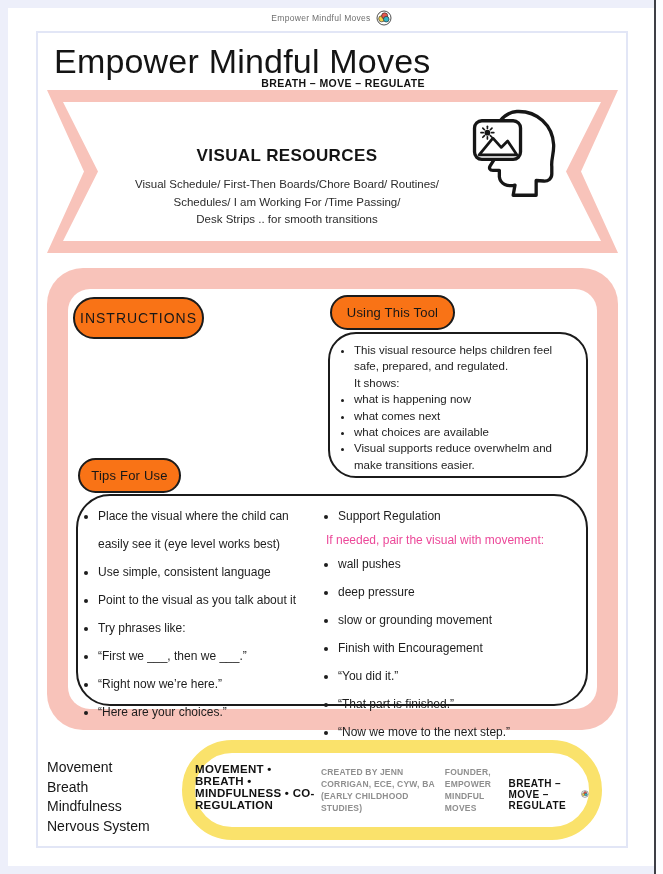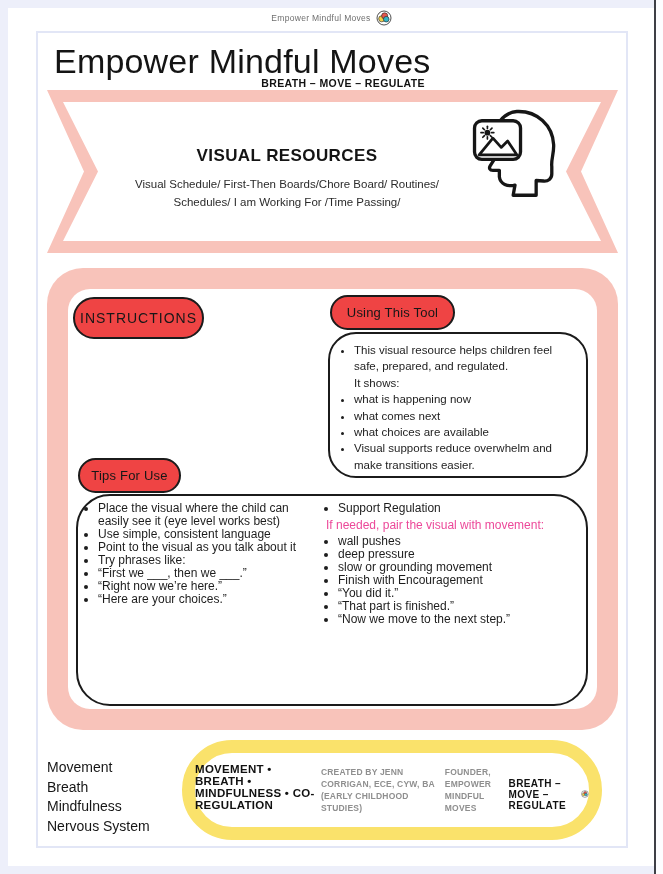--- a/index.html
+++ b/index.html
@@ -27,37 +27,37 @@
   
   .banner-wrap{left:47px;top:90px;width:571px;height:163px;}
   .banner-heading{left:47px;top:146px;width:480px;text-align:center;font-size:17px;font-weight:bold;letter-spacing:.4px;color:#141414;}
   .banner-desc{left:47px;top:176px;width:480px;text-align:center;font-size:11.5px;line-height:17.5px;color:#2b2b2b;}
   .head-icon{left:469px;top:106px;}
 
   
   .pink-box{left:47px;top:268px;width:571px;height:462px;background:#f8c3ba;border-radius:36px;}
   .white-inner{left:68px;top:289px;width:529px;height:420px;background:#ffffff;border-radius:22px;}
 
-  .pill{display:flex;align-items:center;justify-content:center;background:#ef4444;border:2px solid #1b1b1b;border-radius:22px;color:#171717;}
+  .pill{display:flex;align-items:center;justify-content:center;background:#f97316;border:2px solid #1b1b1b;border-radius:22px;color:#171717;}
   .pill-instructions{left:73px;top:297px;width:127px;height:38px;font-size:14px;letter-spacing:1px;}
   .pill-using{left:330px;top:295px;width:121px;height:31px;font-size:13px;letter-spacing:.2px;}
   .pill-tips{left:78px;top:458px;width:99px;height:31px;font-size:13px;letter-spacing:.2px;}
 
   .using-box{left:328px;top:332px;width:260px;height:146px;border:2px solid #1b1b1b;border-radius:28px;background:#fff;
     padding:8px 6px 0 8px;box-sizing:border-box;}
   .using-box ul{margin:0;padding:0 0 0 16px;}
   .using-box li{font-size:11.5px;line-height:16.4px;color:#1d1d1d;}
   .pre-line{white-space:pre-line;}
 
   .tips-box{left:76px;top:494px;width:512px;height:212px;border:2.5px solid #1b1b1b;border-radius:34px;background:#fff;
     padding:6px 6px 0 6px;box-sizing:border-box;display:flex;}
   .tips-col-left{width:236px;}
   .tips-col-right{flex:1;margin-left:4px;}
   .tips-box ul{margin:0;padding:0 0 0 14px;}
-  .tips-box li{font-size:12px;line-height:13px;color:#1d1d1d;}
+  .tips-box li{font-size:12px;line-height:28px;color:#1d1d1d;}
   .tips-note{font-size:12px;line-height:20px;color:#ec4899;margin-left:2px;}
 
   
   .pillars{left:47px;top:758px;font-size:14px;line-height:19.5px;color:#161616;}
   .badge{left:182px;top:740px;width:420px;height:100px;background:#fff;border:13px solid #fae26b;border-radius:50px;
     box-sizing:border-box;display:flex;flex-direction:row;align-items:center;justify-content:center;}
   .badge-line1{font-size:11.5px;font-weight:bold;letter-spacing:.3px;color:#111;margin-bottom:7px;}
   .badge-credit{font-size:8.5px;font-weight:bold;letter-spacing:.2px;color:#8f8f8f;line-height:12px;text-align:left;}
   .badge-motto-row{display:flex;align-items:center;gap:5px;margin-top:8px;}
   .badge-motto{font-size:10px;font-weight:bold;letter-spacing:.4px;color:#111;}
@@ -86,20 +86,21 @@
 <div class="abs banner-wrap">
   <svg width="571" height="163" viewBox="0 0 571 163">
     <polygon points="0,0 571,0 534,81.5 571,163 0,163 37,81.5" fill="#f8c3ba"></polygon>
     <polygon points="16,12 554,12 519,81.5 554,151 16,151 51,81.5" fill="#ffffff"></polygon>
   </svg>
 </div>
 <div class="abs banner-heading">VISUAL RESOURCES</div>
 <div class="abs banner-desc">
   <div>Visual Schedule/ First-Then Boards/Chore Board/ Routines/</div>
   <div>Schedules/ I am Working For /Time Passing/</div>
+  <div>Desk Strips .. for smooth transitions</div>
 </div>
 <div class="abs head-icon">
   <svg width="92" height="92" viewBox="0 0 100 100">
     <path d="M 52,6 C 74,5 91,21 92,42 C 92.5,52 89,58 90,66 L 90,74 C 90,79 86,82 81,81.5 L 73,81 L 73,97 L 48,97 L 50,86 C 42,88 34,85 33,77 L 33,70 L 26,70 C 22.5,70 21.5,67.5 23,65 L 30,54 C 27,48 26,45 26,40 C 27,20 38,7 52,6 Z" fill="#ffffff" stroke="#161616" stroke-width="3.6" stroke-linejoin="round"></path>
     <rect x="6" y="16" width="50" height="42" rx="8" fill="#ffffff" stroke="#161616" stroke-width="3.6"></rect>
     <circle cx="20" cy="29" r="3.2" fill="#161616"></circle>
     <g stroke="#161616" stroke-width="1.8" stroke-linecap="round">
       <line x1="20" y1="22" x2="20" y2="24.5"></line>
         <line x1="20" y1="33.5" x2="20" y2="36"></line>
       <line x1="13" y1="29" x2="15.5" y2="29"></line>

